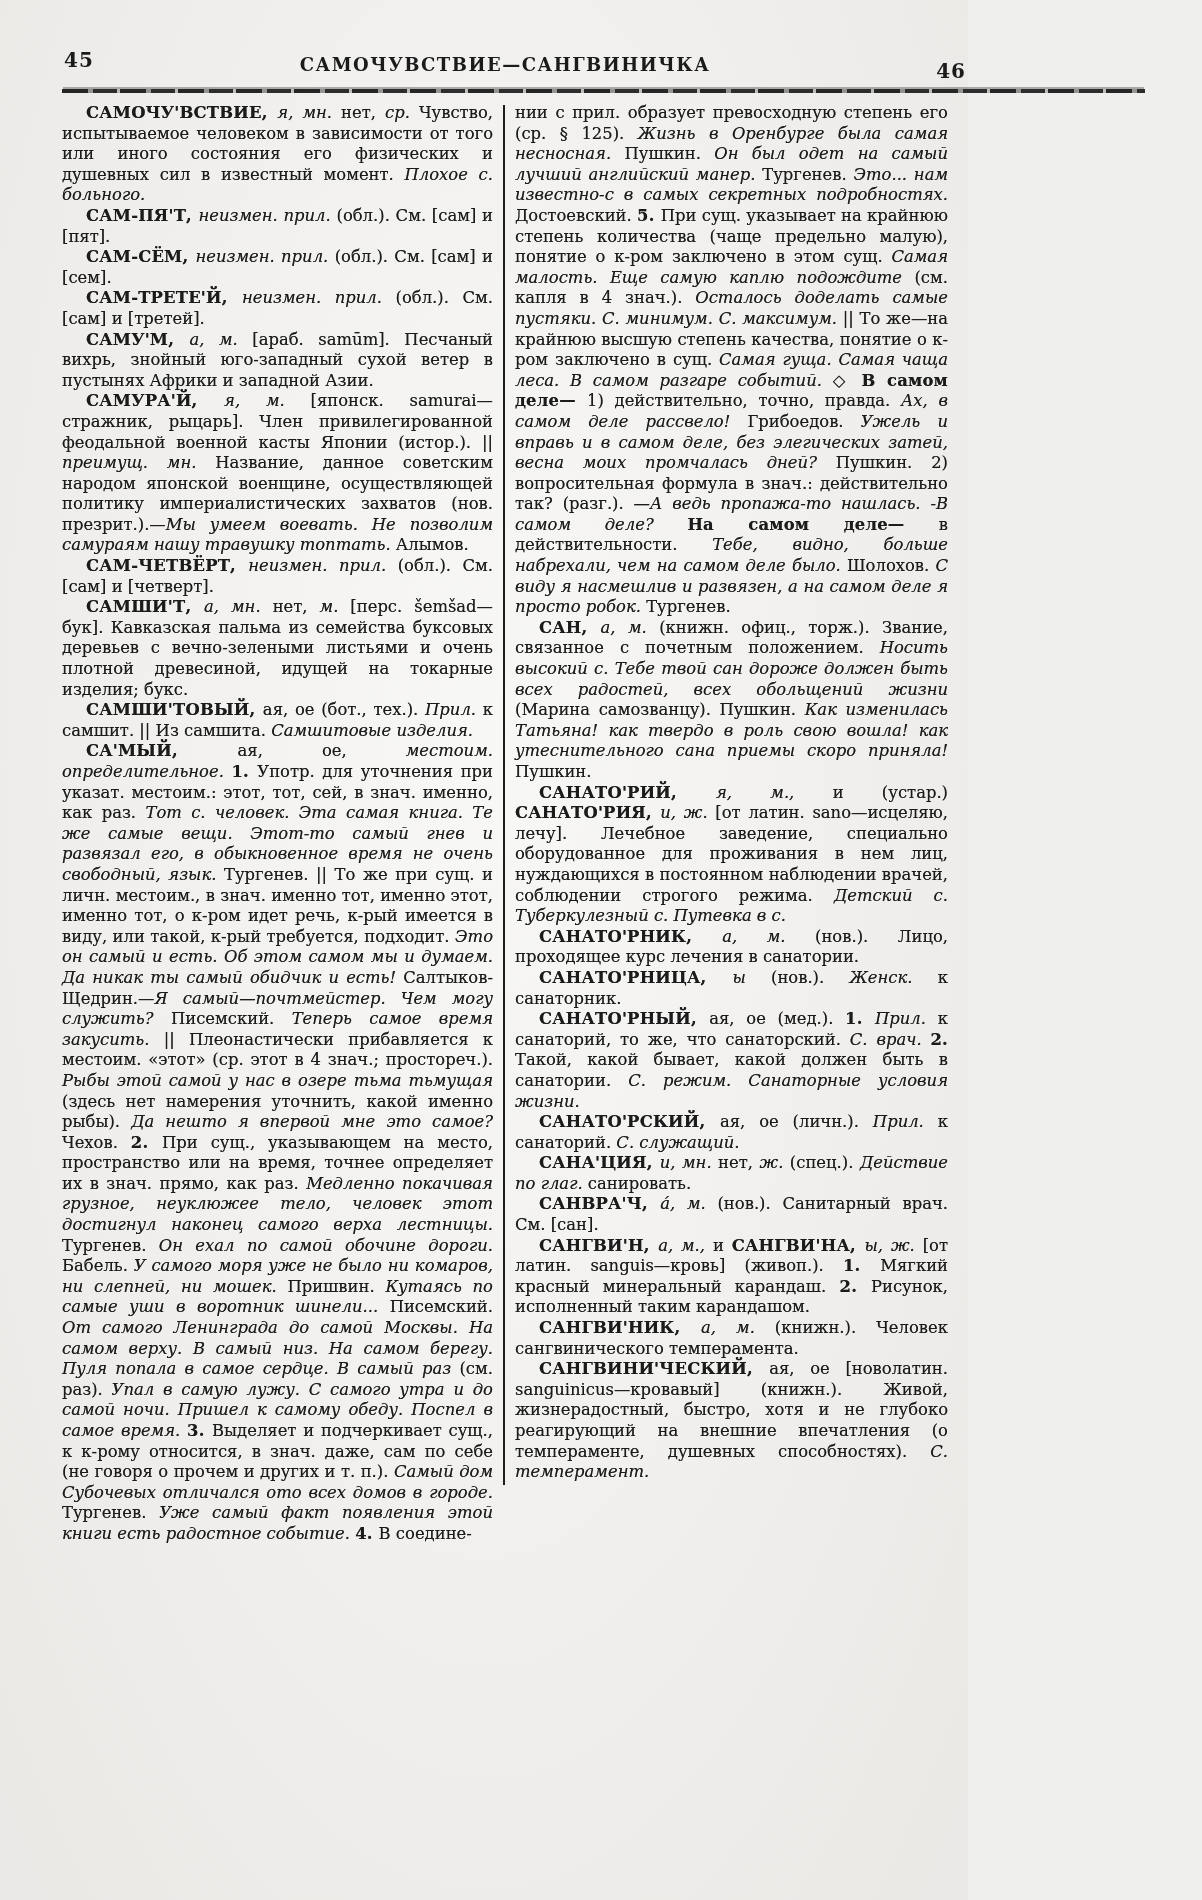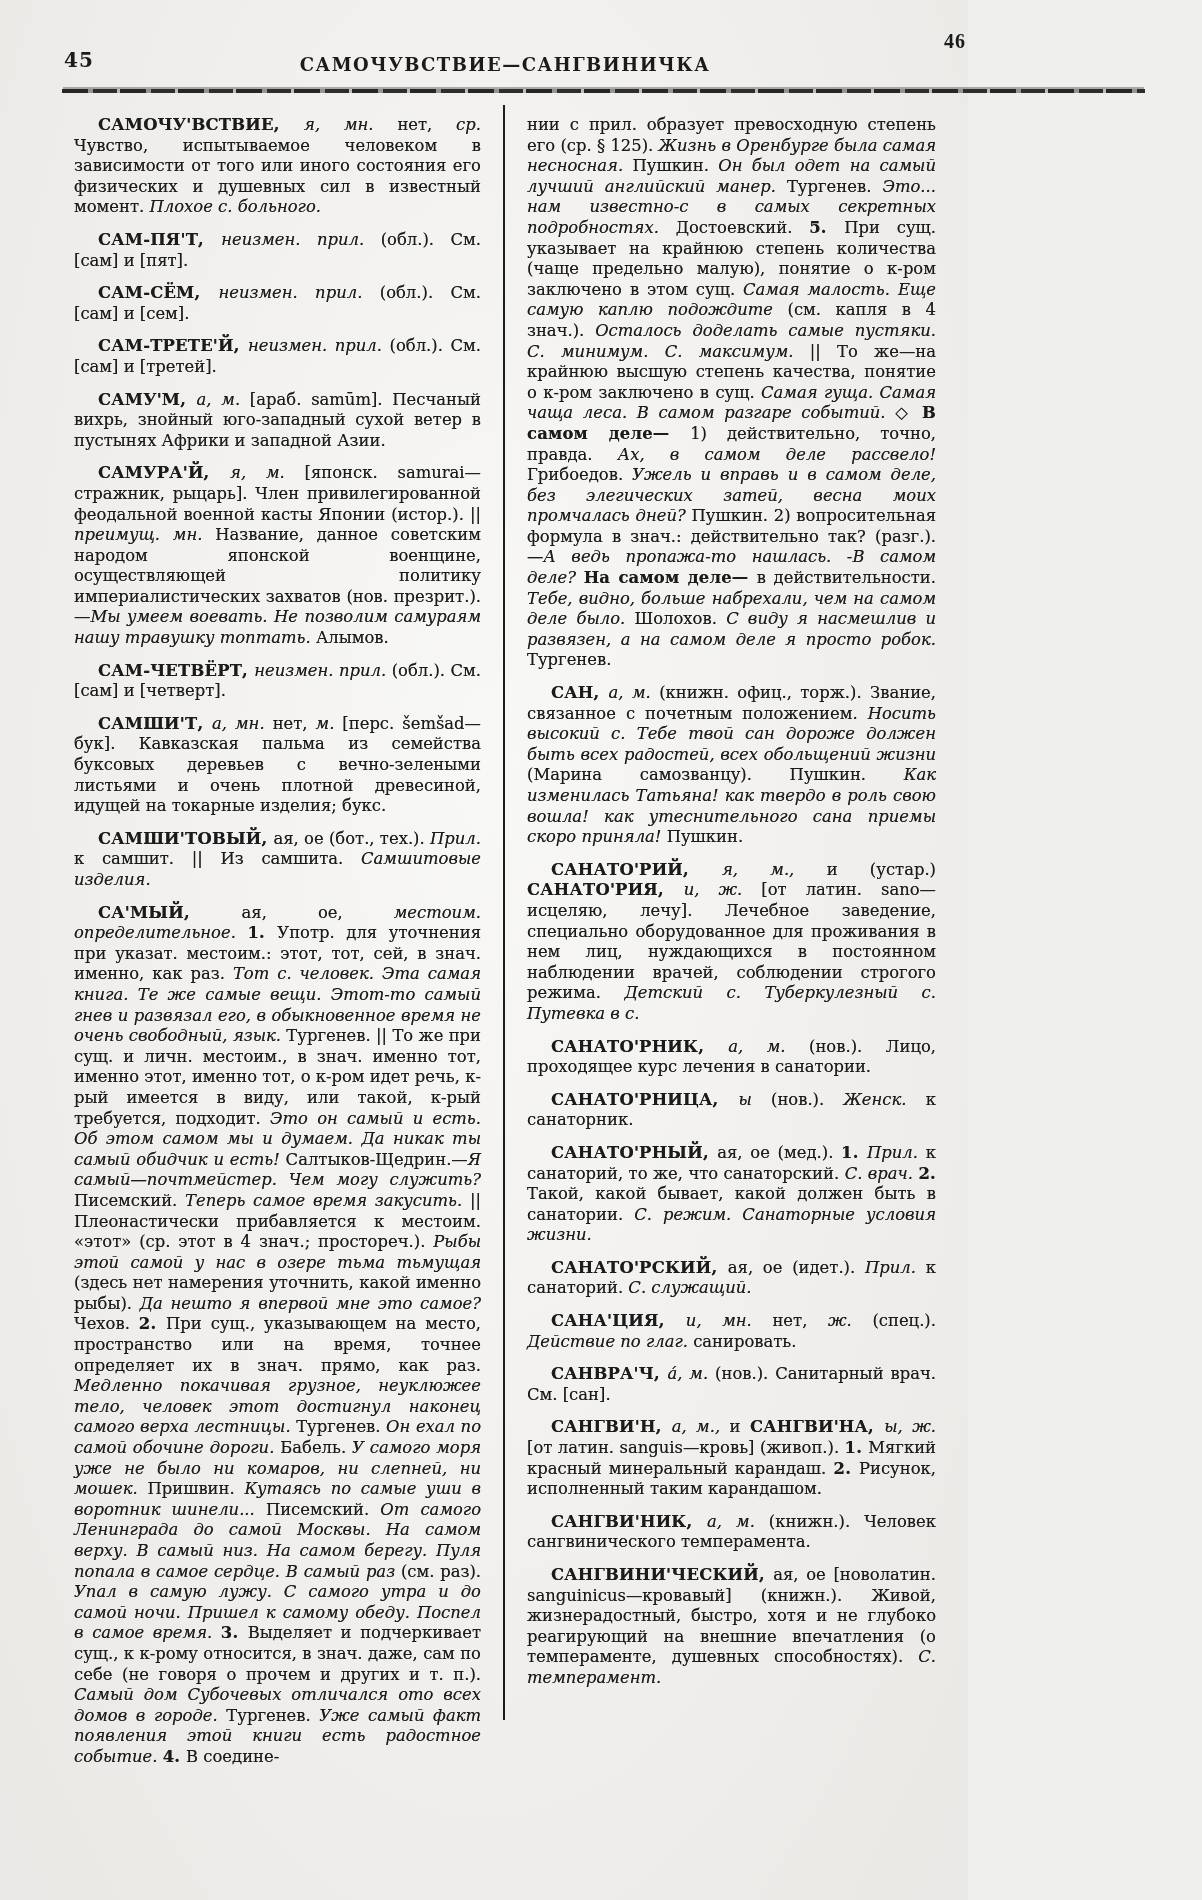--- a/index.html
+++ b/index.html
@@ -24,21 +24,21 @@
     padding-top:50px;
     height:30px;
   }
   .pageno{
     position:absolute;
     font-weight:700;
     font-size:20px;
     letter-spacing:1px;
   }
   .pageno.left{left:2px;top:48px;}
-  .pageno.right{right:-18px;top:30px;font-family:Liberation Serif, serif;}
+  .pageno.right{right:-18px;top:59px;}
   .running-title{
     display:block;
     text-align:center;
     font-weight:700;
     font-size:18px;
     letter-spacing:1.5px;
     padding-top:4px;
     white-space:nowrap;
   }
   .header-rule{
@@ -66,21 +66,21 @@
     text-shadow:0 0 .5px rgba(20,20,20,.6);
   }
   .col-left{width:431px;}
   .col-right{width:433px;}
   .col-divider{
     width:2px;
     background:#1d1d1d;
     margin:2px 10px 60px 10px;
   }
   p.entry{
-    margin:12px;
+    margin:0;
     text-indent:24px;
   }
   p.entry.no-indent{text-indent:0;}
   .hw{font-weight:700;letter-spacing:.2px;}
   .it{font-style:italic;}
   .rm{font-style:normal;}
 </style>
 </head>
 <body>
 
@@ -105,21 +105,21 @@
         <p class="entry"><span class="hw">СА'МЫЙ, </span><span class="rm">ая, ое, </span><span class="it">местоим. определительное. </span><span class="hw">1. </span><span class="rm">Употр. для уточнения при указат. местоим.: этот, тот, сей, в знач. именно, как раз. </span><span class="it">Тот с. человек. Эта самая книга. Те же самые вещи. Этот-то самый гнев и развязал его, в обыкновенное время не очень свободный, язык. </span><span class="rm">Тургенев. || То же при сущ. и личн. местоим., в знач. именно тот, именно этот, именно тот, о к-ром идет речь, к-рый имеется в виду, или такой, к-рый требуется, подходит. </span><span class="it">Это он самый и есть. Об этом самом мы и думаем. Да никак ты самый обидчик и есть! </span><span class="rm">Салтыков-Щедрин.—</span><span class="it">Я самый—почтмейстер. Чем могу служить? </span><span class="rm">Писемский. </span><span class="it">Теперь самое время закусить. </span><span class="rm">|| Плеонастически прибавляется к местоим. «этот» (ср. этот в 4 знач.; простореч.). </span><span class="it">Рыбы этой самой у нас в озере тьма тьмущая </span><span class="rm">(здесь нет намерения уточнить, какой именно рыбы). </span><span class="it">Да нешто я впервой мне это самое? </span><span class="rm">Чехов. </span><span class="hw">2. </span><span class="rm">При сущ., указывающем на место, пространство или на время, точнее определяет их в знач. прямо, как раз. </span><span class="it">Медленно покачивая грузное, неуклюжее тело, человек этот достигнул наконец самого верха лестницы. </span><span class="rm">Тургенев. </span><span class="it">Он ехал по самой обочине дороги. </span><span class="rm">Бабель. </span><span class="it">У самого моря уже не было ни комаров, ни слепней, ни мошек. </span><span class="rm">Пришвин. </span><span class="it">Кутаясь по самые уши в воротник шинели... </span><span class="rm">Писемский. </span><span class="it">От самого Ленинграда до самой Москвы. На самом верху. В самый низ. На самом берегу. Пуля попала в самое сердце. В самый раз </span><span class="rm">(см. раз). </span><span class="it">Упал в самую лужу. С самого утра и до самой ночи. Пришел к самому обеду. Поспел в самое время. </span><span class="hw">3. </span><span class="rm">Выделяет и подчеркивает сущ., к к-рому относится, в знач. даже, сам по себе (не говоря о прочем и других и т. п.). </span><span class="it">Самый дом Субочевых отличался ото всех домов в городе. </span><span class="rm">Тургенев. </span><span class="it">Уже самый факт появления этой книги есть радостное событие. </span><span class="hw">4. </span><span class="rm">В соедине-</span></p>
       </div>
     <div class="col-divider"></div>
     <div class="col col-right" id="col-right">
         <p class="entry no-indent"><span class="rm">нии с прил. образует превосходную степень его (ср. § 125). </span><span class="it">Жизнь в Оренбурге была самая несносная. </span><span class="rm">Пушкин. </span><span class="it">Он был одет на самый лучший английский манер. </span><span class="rm">Тургенев. </span><span class="it">Это... нам известно-с в самых секретных подробностях. </span><span class="rm">Достоевский. </span><span class="hw">5. </span><span class="rm">При сущ. указывает на крайнюю степень количества (чаще предельно малую), понятие о к-ром заключено в этом сущ. </span><span class="it">Самая малость. Еще самую каплю подождите </span><span class="rm">(см. капля в 4 знач.). </span><span class="it">Осталось доделать самые пустяки. С. минимум. С. максимум. </span><span class="rm">|| То же—на крайнюю высшую степень качества, понятие о к-ром заключено в сущ. </span><span class="it">Самая гуща. Самая чаща леса. В самом разгаре событий. </span><span class="rm">◇ </span><span class="hw">В самом деле— </span><span class="rm">1) действительно, точно, правда. </span><span class="it">Ах, в самом деле рассвело! </span><span class="rm">Грибоедов. </span><span class="it">Ужель и вправь и в самом деле, без элегических затей, весна моих промчалась дней? </span><span class="rm">Пушкин. 2) вопросительная формула в знач.: действительно так? (разг.). </span><span class="it">—А ведь пропажа-то нашлась. -В самом деле? </span><span class="hw">На самом деле— </span><span class="rm">в действительности. </span><span class="it">Тебе, видно, больше набрехали, чем на самом деле было. </span><span class="rm">Шолохов. </span><span class="it">С виду я насмешлив и развязен, а на самом деле я просто робок. </span><span class="rm">Тургенев.</span></p>
         <p class="entry"><span class="hw">САН, </span><span class="it">а, м. </span><span class="rm">(книжн. офиц., торж.). Звание, связанное с почетным положением. </span><span class="it">Носить высокий с. Тебе твой сан дороже должен быть всех радостей, всех обольщений жизни </span><span class="rm">(Марина самозванцу). Пушкин. </span><span class="it">Как изменилась Татьяна! как твердо в роль свою вошла! как утеснительного сана приемы скоро приняла! </span><span class="rm">Пушкин.</span></p>
         <p class="entry"><span class="hw">САНАТО'РИЙ, </span><span class="it">я, м., </span><span class="rm">и (устар.) </span><span class="hw">САНАТО'РИЯ, </span><span class="it">и, ж. </span><span class="rm">[от латин. sano—исцеляю, лечу]. Лечебное заведение, специально оборудованное для проживания в нем лиц, нуждающихся в постоянном наблюдении врачей, соблюдении строгого режима. </span><span class="it">Детский с. Туберкулезный с. Путевка в с.</span></p>
         <p class="entry"><span class="hw">САНАТО'РНИК, </span><span class="it">а, м. </span><span class="rm">(нов.). Лицо, проходящее курс лечения в санатории.</span></p>
         <p class="entry"><span class="hw">САНАТО'РНИЦА, </span><span class="it">ы </span><span class="rm">(нов.). </span><span class="it">Женск. </span><span class="rm">к санаторник.</span></p>
         <p class="entry"><span class="hw">САНАТО'РНЫЙ, </span><span class="rm">ая, ое (мед.). </span><span class="hw">1. </span><span class="it">Прил. </span><span class="rm">к санаторий, то же, что санаторский. </span><span class="it">С. врач. </span><span class="hw">2. </span><span class="rm">Такой, какой бывает, какой должен быть в санатории. </span><span class="it">С. режим. Санаторные условия жизни.</span></p>
-        <p class="entry"><span class="hw">САНАТО'РСКИЙ, </span><span class="rm">ая, ое (идет.). </span><span class="it">Прил. </span><span class="rm">к санаторий. </span><span class="it">С. служащий.</span></p>
+        <p class="entry"><span class="hw">САНАТО'РСКИЙ, </span><span class="rm">ая, ое (личн.). </span><span class="it">Прил. </span><span class="rm">к санаторий. </span><span class="it">С. служащий.</span></p>
         <p class="entry"><span class="hw">САНА'ЦИЯ, </span><span class="it">и, мн. </span><span class="rm">нет, </span><span class="it">ж. </span><span class="rm">(спец.). </span><span class="it">Действие по глаг. </span><span class="rm">санировать.</span></p>
         <p class="entry"><span class="hw">САНВРА'Ч, </span><span class="it">а́, м. </span><span class="rm">(нов.). Санитарный врач. См. [сан].</span></p>
         <p class="entry"><span class="hw">САНГВИ'Н, </span><span class="it">а, м., </span><span class="rm">и </span><span class="hw">САНГВИ'НА, </span><span class="it">ы, ж. </span><span class="rm">[от латин. sanguis—кровь] (живоп.). </span><span class="hw">1. </span><span class="rm">Мягкий красный минеральный карандаш. </span><span class="hw">2. </span><span class="rm">Рисунок, исполненный таким карандашом.</span></p>
         <p class="entry"><span class="hw">САНГВИ'НИК, </span><span class="it">а, м. </span><span class="rm">(книжн.). Человек сангвинического темперамента.</span></p>
         <p class="entry"><span class="hw">САНГВИНИ'ЧЕСКИЙ, </span><span class="rm">ая, ое [новолатин. sanguinicus—кровавый] (книжн.). Живой, жизнерадостный, быстро, хотя и не глубоко реагирующий на внешние впечатления (о темпераменте, душевных способностях). </span><span class="it">С. темперамент.</span></p>
       </div>
   </div>
 </div>
 
 </body></html>

